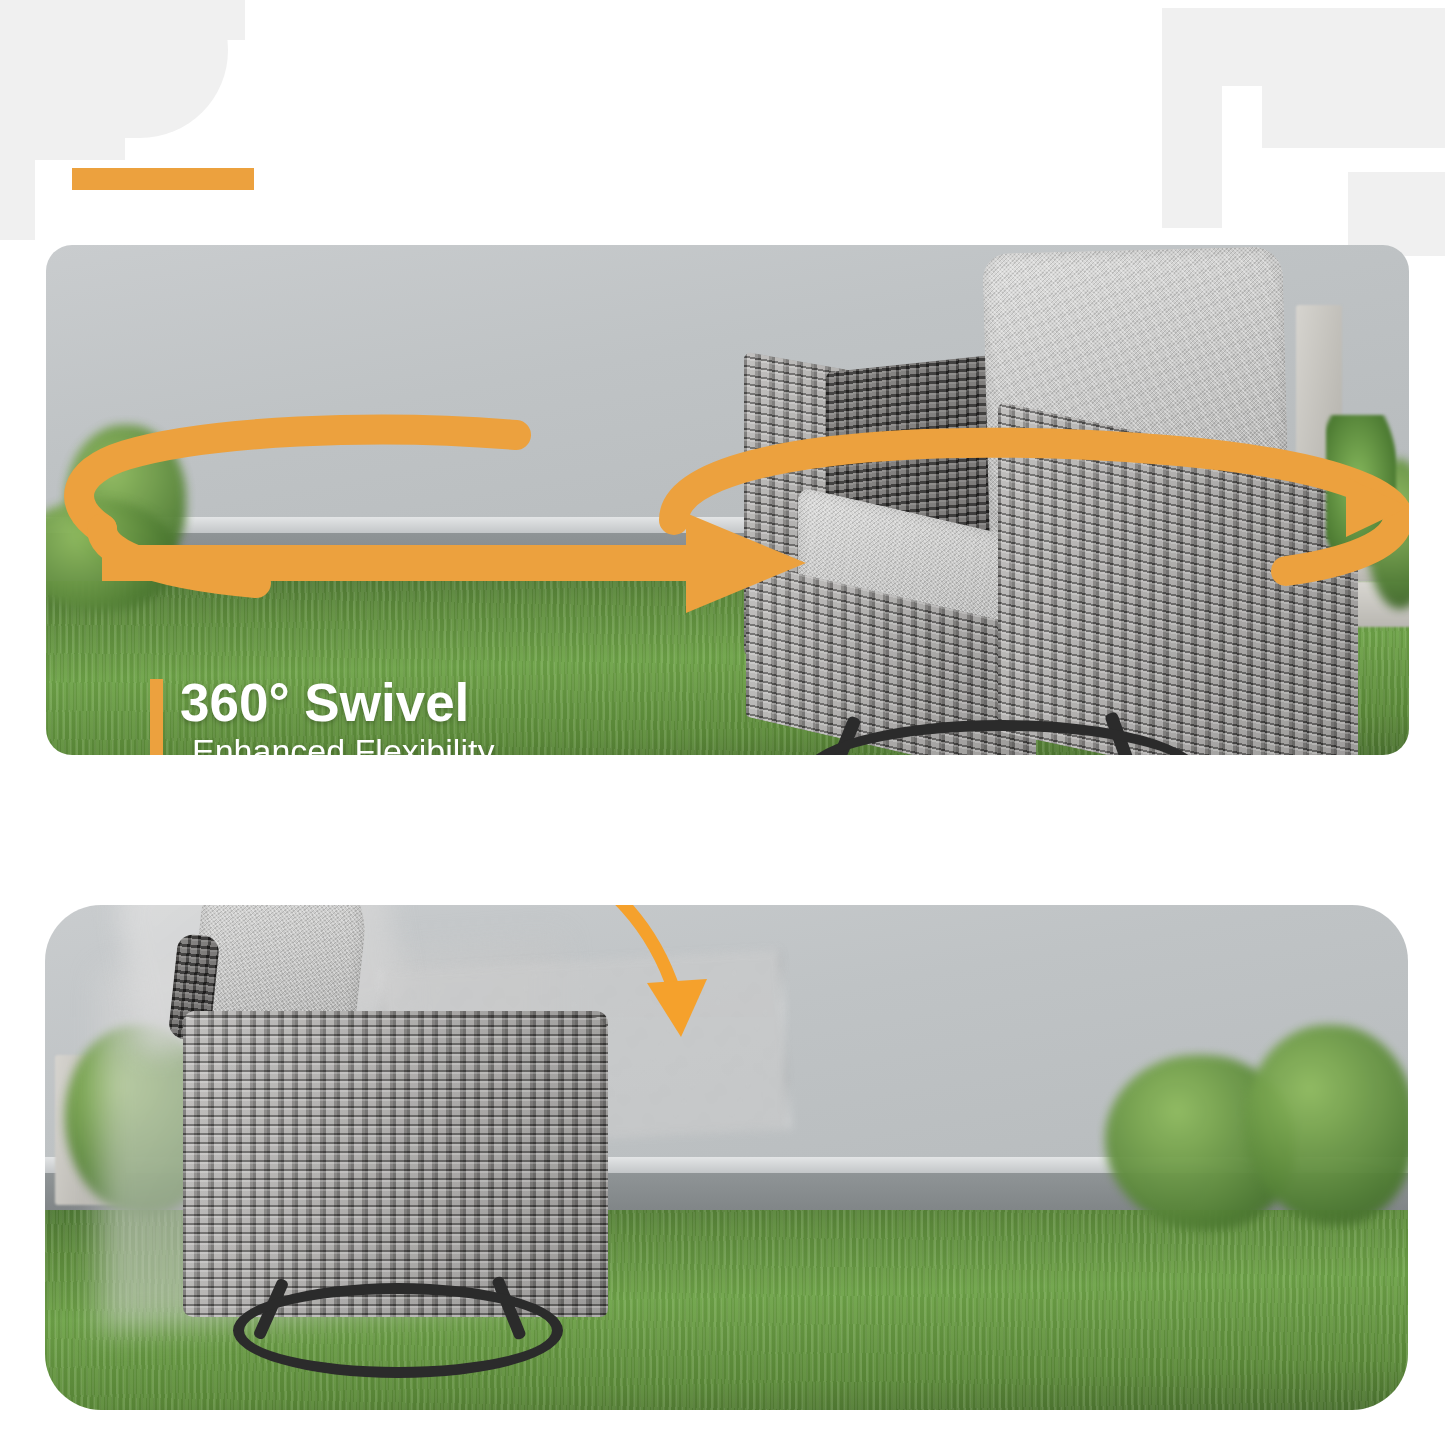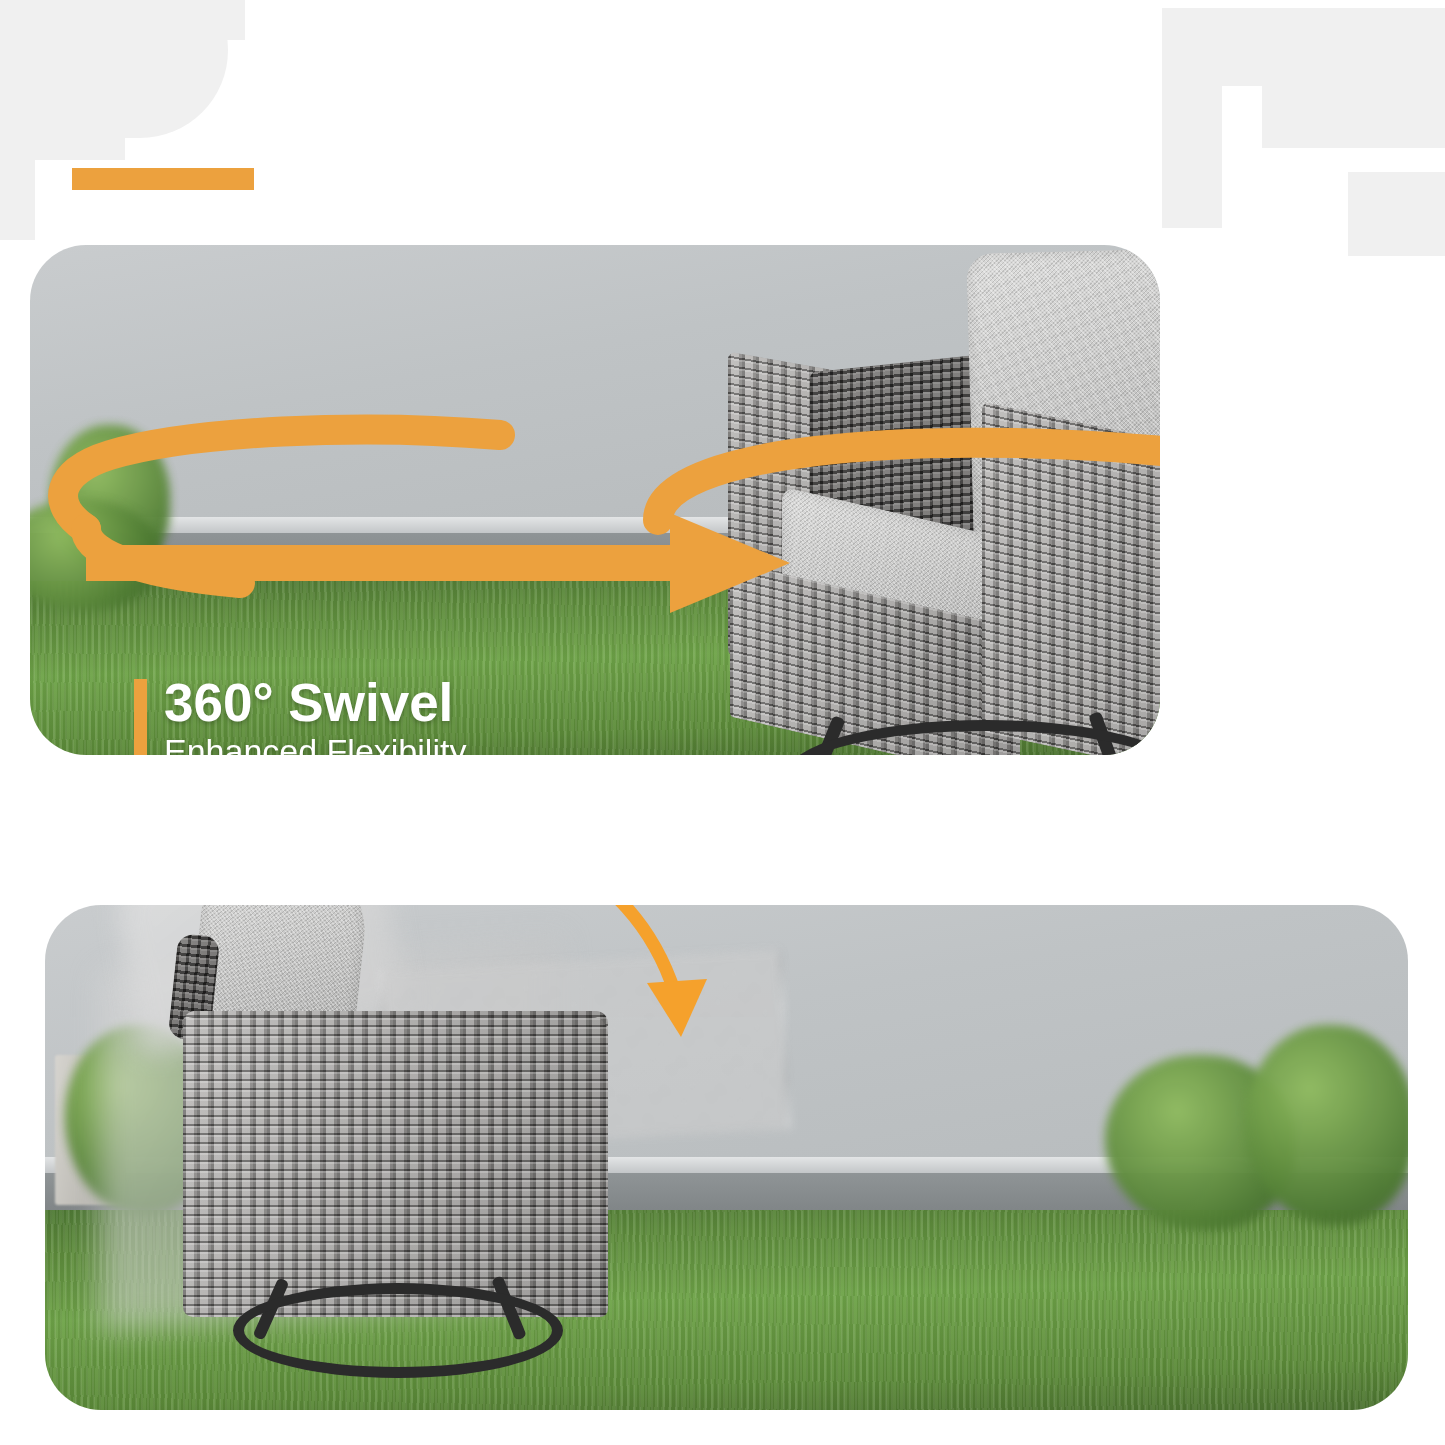--- a/index.html
+++ b/index.html
@@ -35,21 +35,21 @@
   }
   #title-underline{
     position:absolute; left:72px; top:168px; width:182px; height:22px;
     background:#eca13e;
   }
 
   
   .photo-card{
     position:absolute; overflow:hidden; border-radius:56px;
   }
-  #card-swivel { left:30px; top:245px;  width:1130px; height:510px; }
+  #card-swivel { left:46px; top:245px;  width:1363px; height:510px;border-radius:26px; }
   #card-rock   { left:45px; top:905px;  width:1363px; height:505px; }
 
   
   .scene { position:absolute; inset:0; }
   .wall{
     position:absolute; left:0; top:0; width:100%; height:58%;
     background:linear-gradient(170deg,#c9ccce 0%, #bfc3c5 40%, #b6babc 100%);
   }
   .wall-trim{
     position:absolute; left:0; width:100%; height:16px;
@@ -223,21 +223,21 @@
   .feature-bar{
     position:absolute; left:0; top:4px; width:13px; height:100px;
     background:#eca13e;
   }
   .feature-title{
     margin-left:30px;
     font-size:53px; font-weight:bold; color:#ffffff; line-height:1.06;
     white-space:nowrap; text-shadow:0 2px 5px rgba(0,0,0,.25);
   }
   .feature-sub{
-    margin-left:30px;
+    margin-left:42px;
     font-size:34px; font-weight:normal; color:#ffffff; line-height:1.2;
     white-space:nowrap; text-shadow:0 2px 5px rgba(0,0,0,.25);
   }
 </style>
 </head>
 <body>
 
 <div class="deco" id="deco-tl-1"></div>
 <div class="deco" id="deco-tl-2"></div>
 <div class="deco" id="deco-tl-3"></div>

